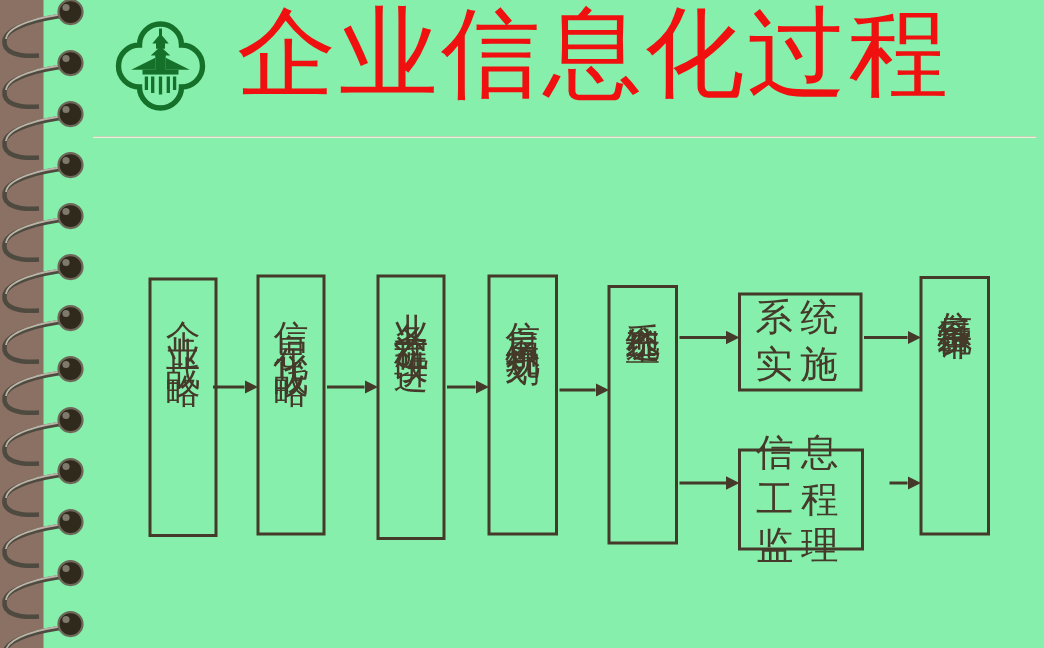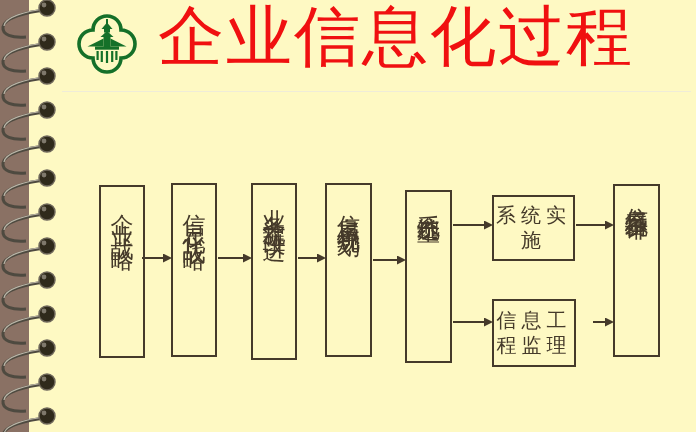--- a/index.html
+++ b/index.html
@@ -3,21 +3,21 @@
 <meta charset="utf-8">
 <style>
   * { margin: 0; padding: 0; box-sizing: border-box; }
   html, body { width: 696px; height: 432px; }
   body { font-family: "Liberation Serif", serif; }
 
   .slide {
     position: relative;
     width: 696px;
     height: 432px;
-    background: #fef9c3;
+    background: #86efac;
     overflow: hidden;
   }
 
   
   .binding-strip {
     position: absolute;
     left: 0; top: 0;
     width: 29px; height: 432px;
     background: #8a7164;
   }
@@ -66,21 +66,21 @@
     justify-content: center;
     background: transparent;
   }
   .fbox .vlabel {
     writing-mode: vertical-rl;
     text-orientation: upright;
     font-size: 23px;
     line-height: 1;
   }
   .fbox .hlabel {
-    font-size: 20px;
+    font-size: 25px;
     letter-spacing: 5px;
     line-height: 1.24;
     align-self: center;
     text-align: center;
   }
 
   .b1 { left:  99px; top: 185px; width: 46px; height: 173px; }
   .b2 { left: 171px; top: 183px; width: 46px; height: 174px; }
   .b3 { left: 251px; top: 183px; width: 46px; height: 177px; }
   .b4 { left: 325px; top: 183px; width: 47px; height: 174px; }

